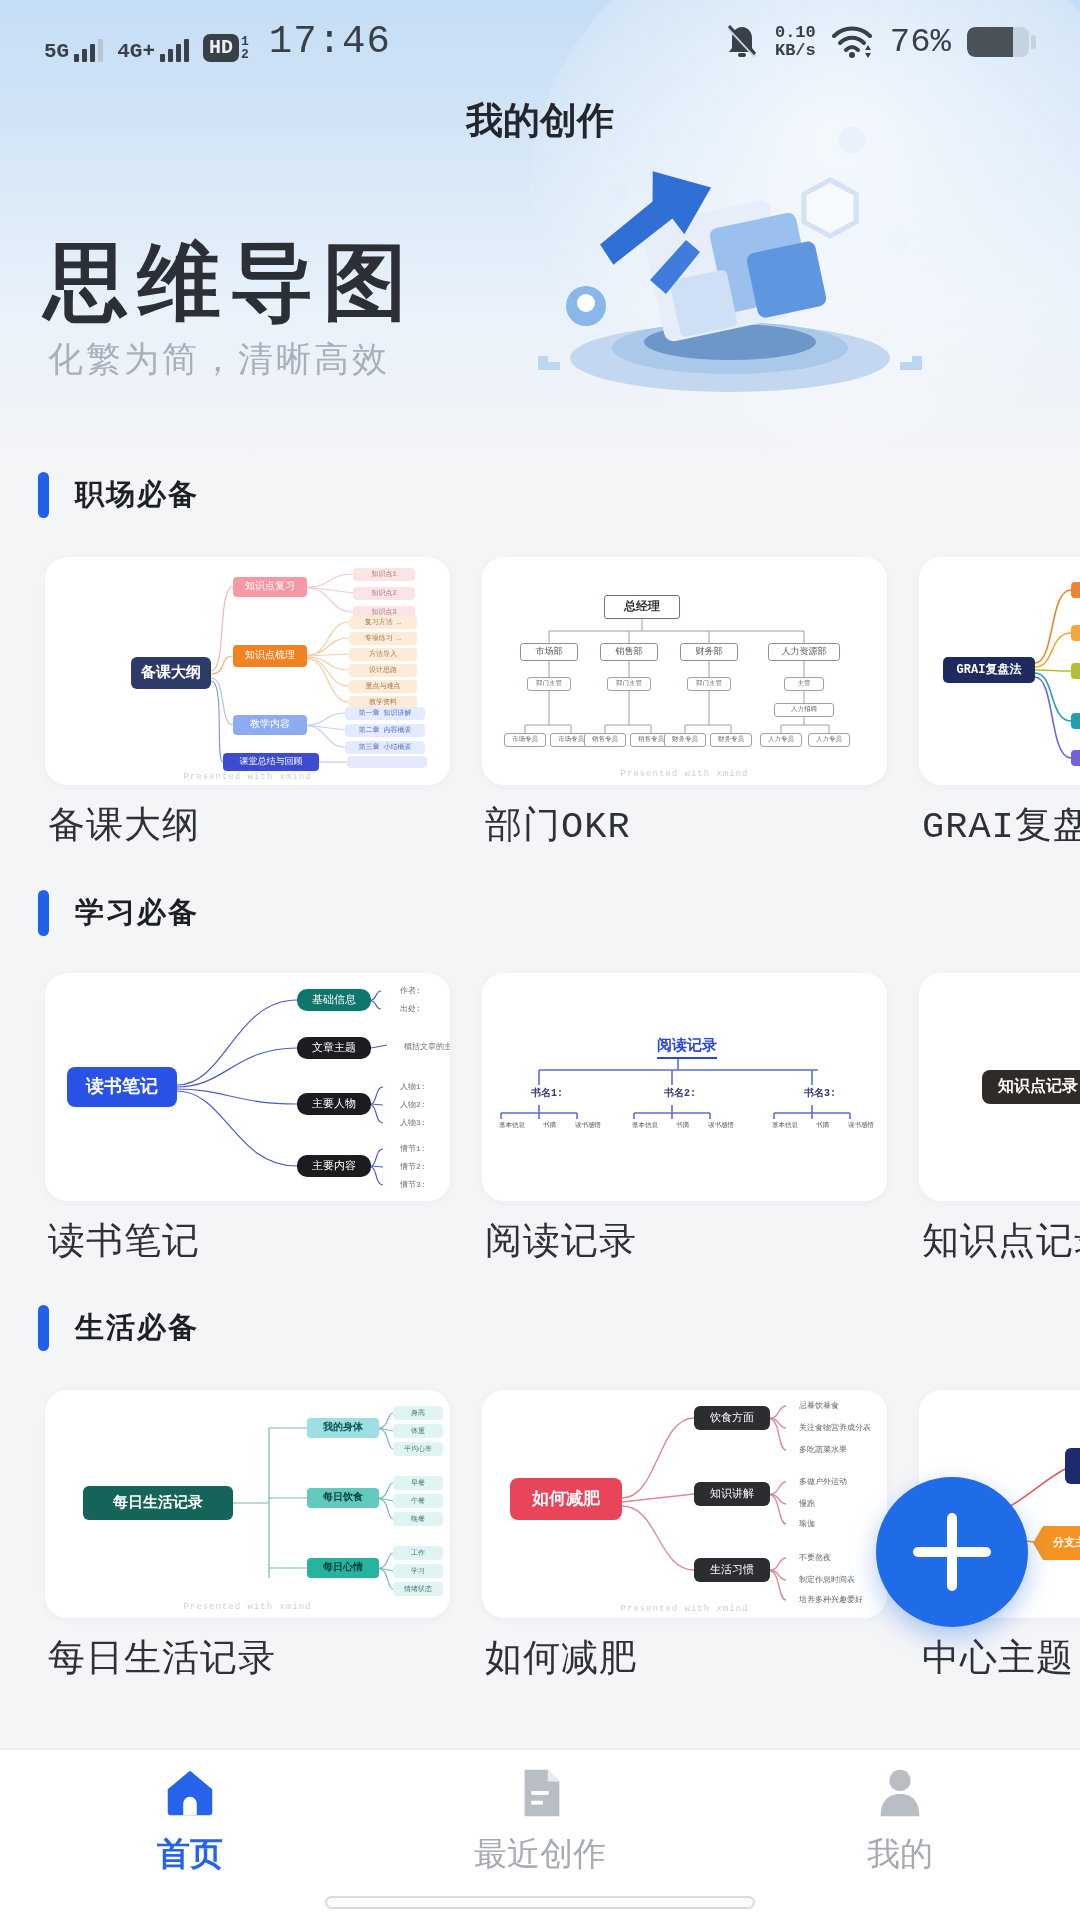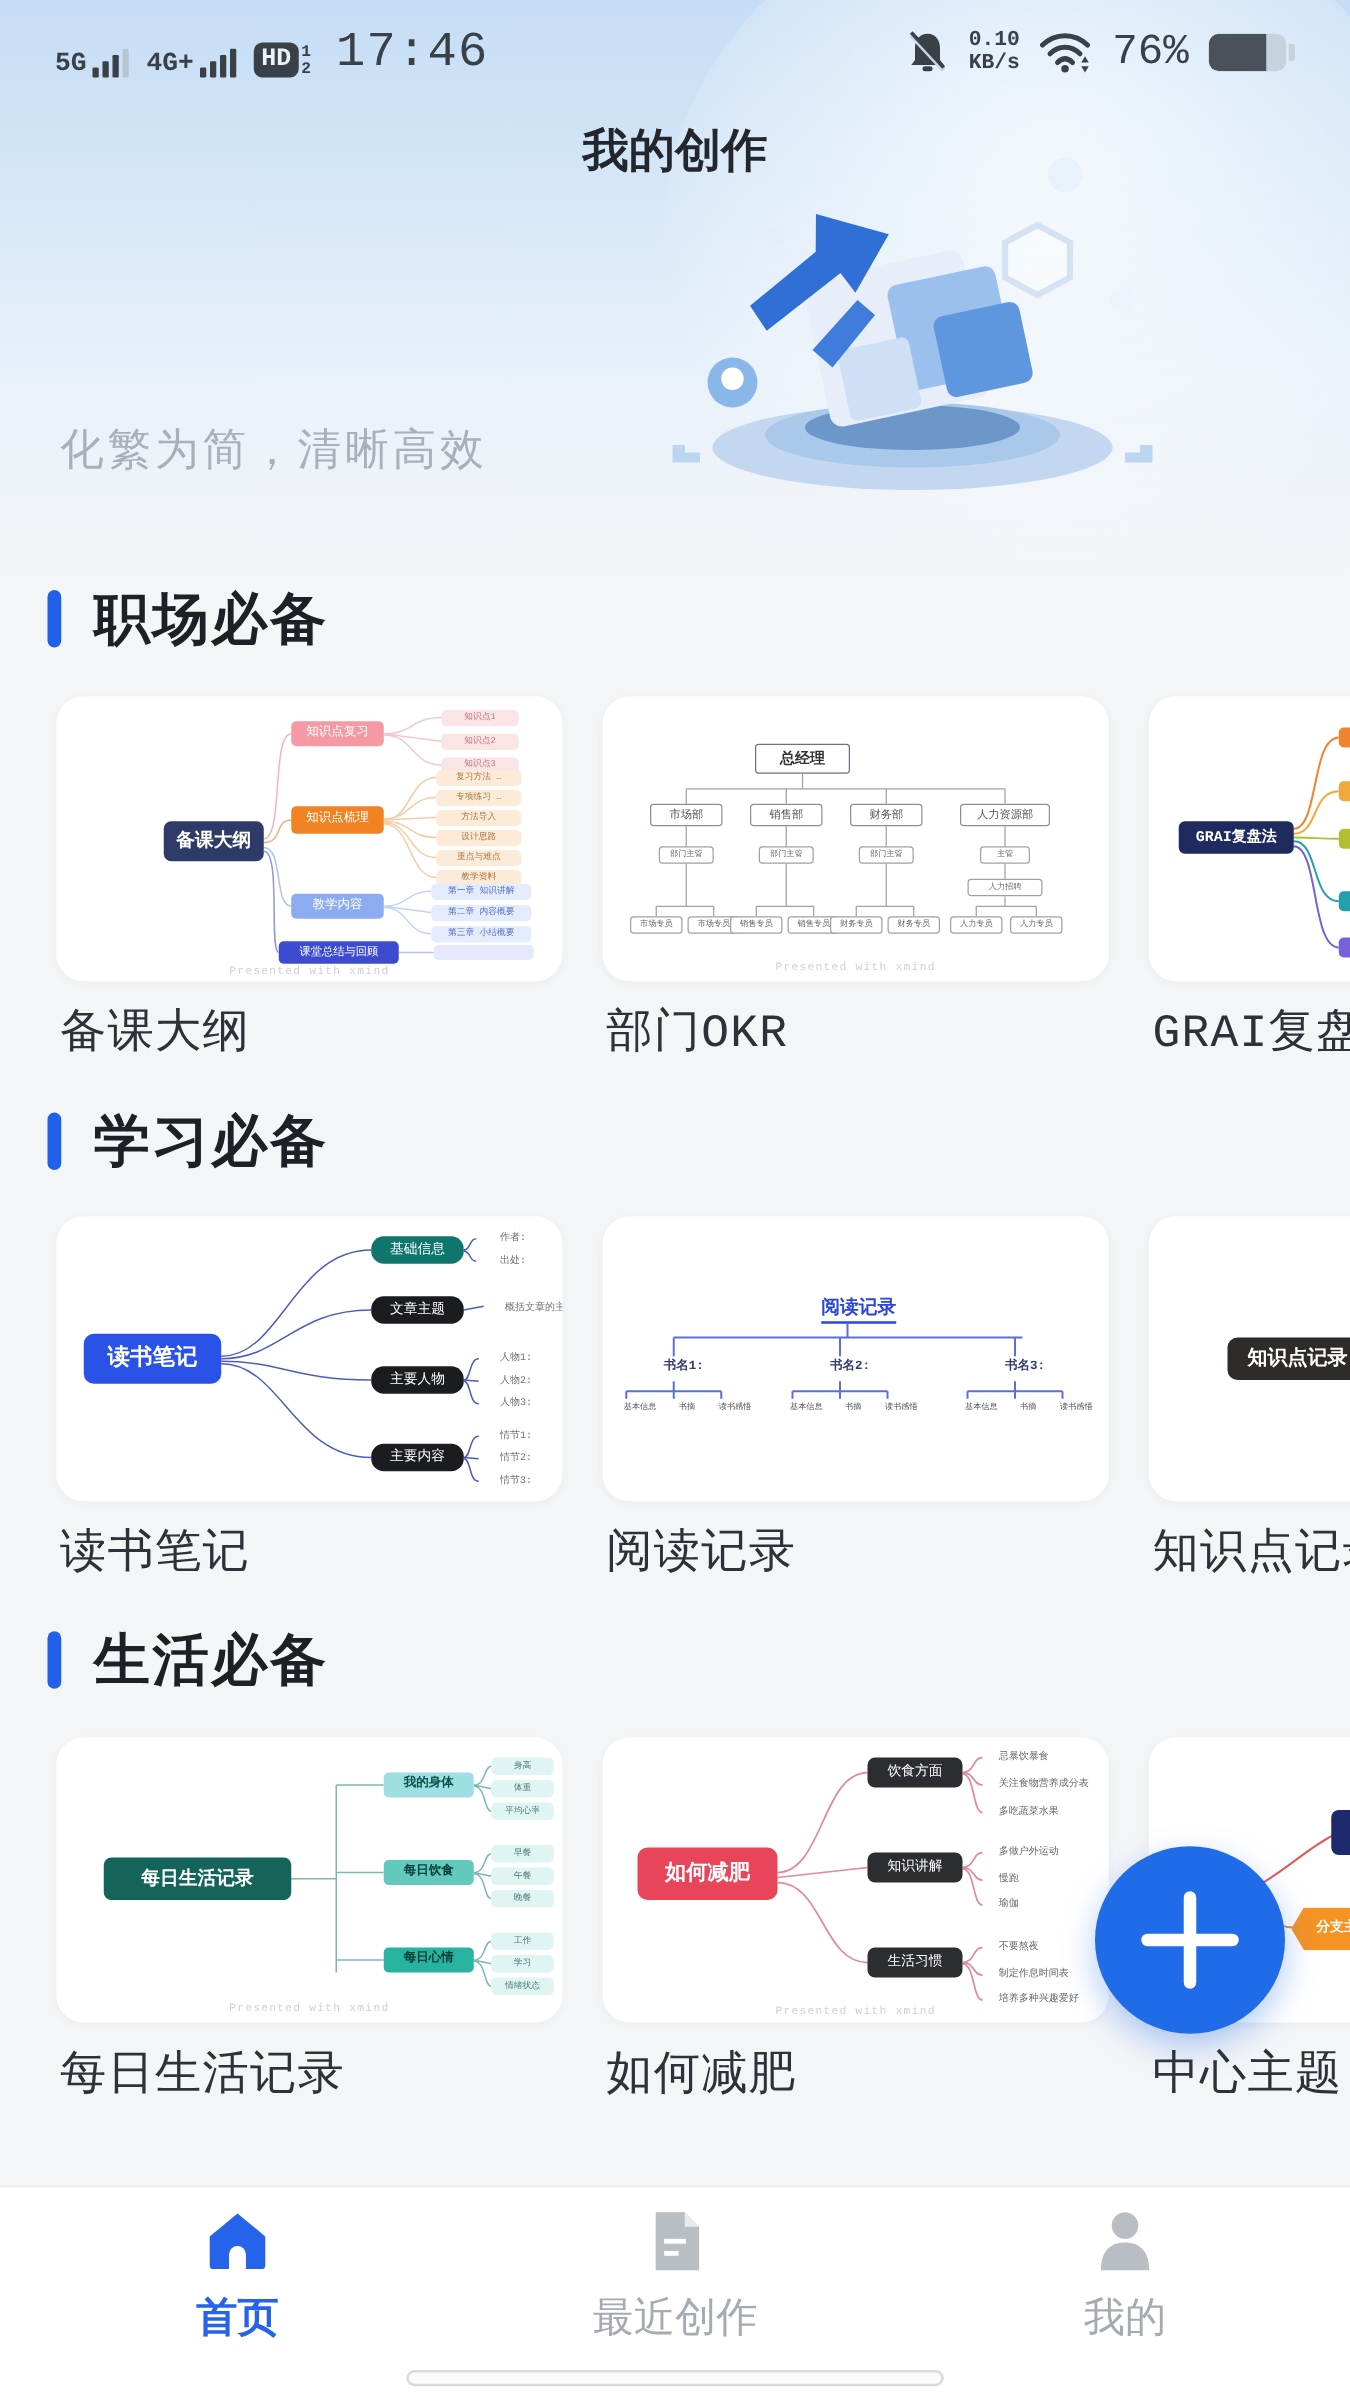--- a/index.html
+++ b/index.html
@@ -35,21 +35,21 @@
   .batttip{width:5px;height:14px;background:#c6d3de;border-radius:0 3px 3px 0;margin-left:2px;}
   
   .page-title{position:absolute;top:96px;left:0;width:1080px;text-align:center;
               font-size:37px;font-weight:600;color:#23272d;}
   .hero-title{position:absolute;left:44px;top:226px;font-size:84px;font-weight:800;
               letter-spacing:9px;color:#2c3036;}
   .hero-sub{position:absolute;left:48px;top:336px;font-size:35px;color:#a9b0ba;letter-spacing:3px;}
   
   .sec-head{position:absolute;left:38px;display:flex;align-items:center;gap:26px;height:50px;}
   .sec-bar{width:11px;height:46px;border-radius:6px;background:#2160e8;}
-  .sec-title{font-size:45px;font-weight:800;color:#1d2126;letter-spacing:2px;}
+  .sec-title{font-size:29px;font-weight:800;color:#1d2126;letter-spacing:2px;}
   .card{position:absolute;width:405px;height:228px;background:#ffffff;border-radius:22px;overflow:hidden;
         box-shadow:0 2px 8px rgba(40,60,90,.04);}
   .cap{position:absolute;font-size:37px;color:#2e3238;letter-spacing:1px;white-space:nowrap;}
   
   .mm{position:absolute;display:flex;align-items:center;justify-content:center;
       white-space:nowrap;line-height:1;border-radius:4px;}
   .mm.l{justify-content:flex-start;}
   .wm{position:absolute;left:0;width:100%;text-align:center;font-size:9px;color:#ccd0d6;letter-spacing:1px;}
   .lines{position:absolute;left:0;top:0;}
   .txt{position:absolute;white-space:nowrap;line-height:1;margin-left:13px;}
@@ -130,20 +130,21 @@
       <div class="batt">
         <div class="battbody">
             <div class="battfill"></div>
           </div>
           <div class="batttip"></div>
       </div>
     </div>
   </div>
 
   <div class="page-title">我的创作</div>
+  <div class="hero-title">思维导图</div>
   <div class="hero-sub">化繁为简，清晰高效</div>
 
   <svg class="abs" style="left:500px;top:120px" width="430" height="280" viewBox="0 0 430 280">
     <ellipse cx="230" cy="238" rx="160" ry="34" fill="#c3d8f0"></ellipse>
     <ellipse cx="230" cy="228" rx="118" ry="26" fill="#a9c8ea"></ellipse>
     <ellipse cx="230" cy="222" rx="86" ry="18" fill="#6d97c8"></ellipse>
     <path d="M60 250 l-22 0 0 -14 10 0 0 6 12 0 Z" fill="#bcd6f0"></path>
     <path d="M400 250 l22 0 0 -14 -10 0 0 6 -12 0 Z" fill="#bcd6f0"></path>
     <g transform="rotate(-12 220 140)">
       <rect x="150" y="90" width="130" height="120" rx="10" fill="#e7eef9"></rect>

